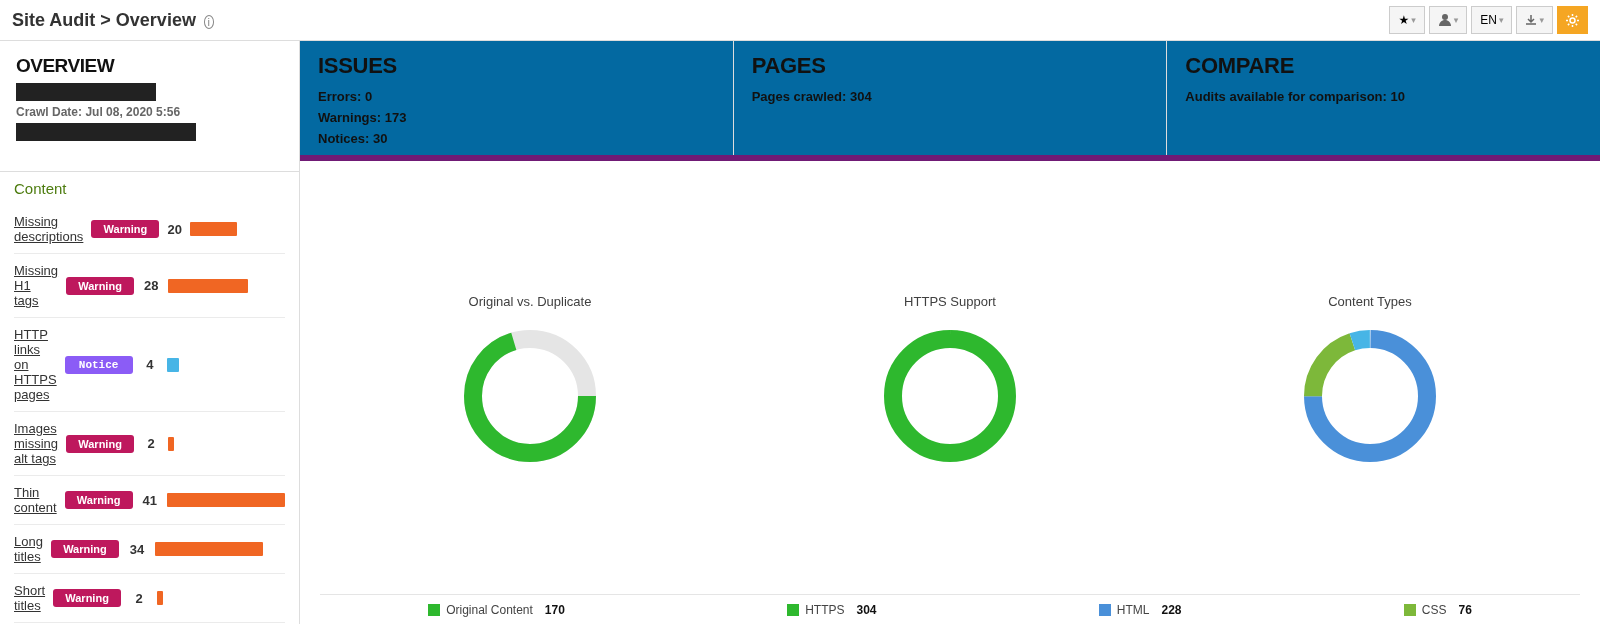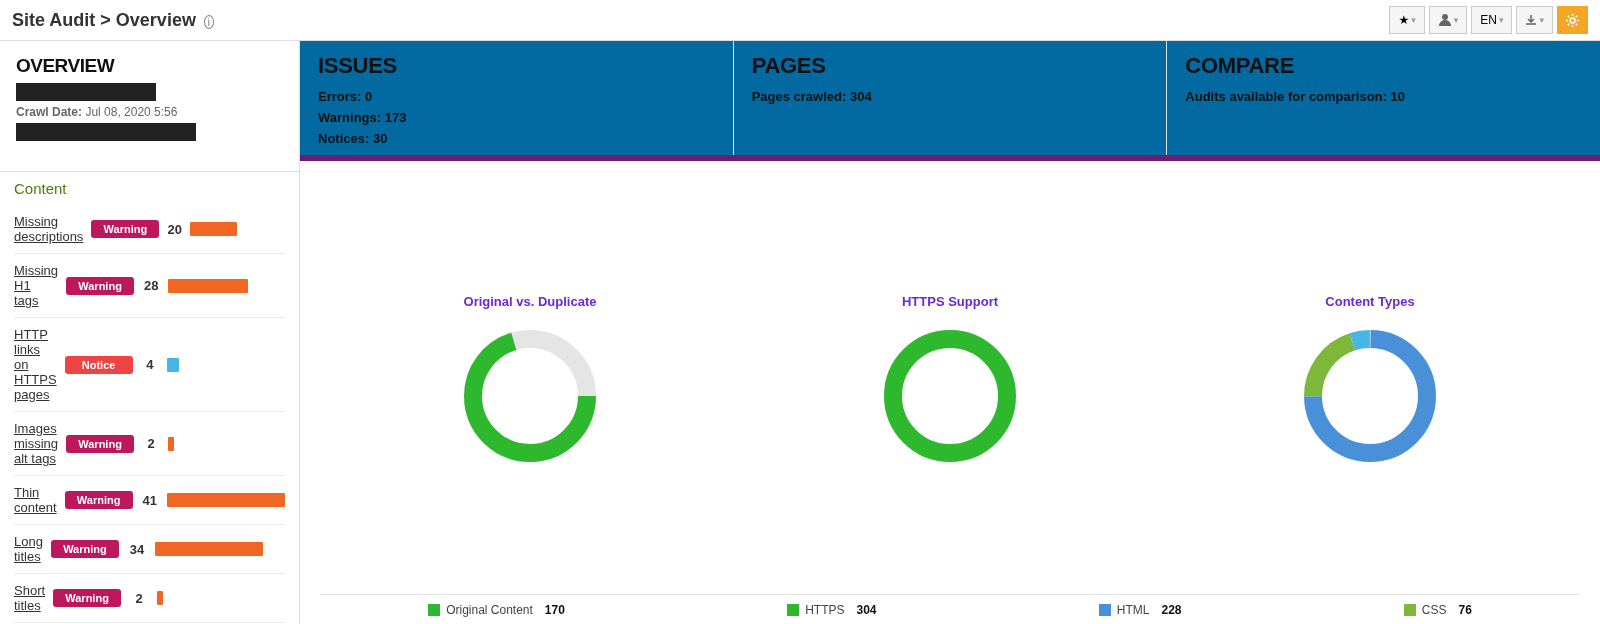--- a/index.html
+++ b/index.html
@@ -44,27 +44,27 @@
     .badge {
       padding: 3px 10px;
       border-radius: 3px;
       font-size: 11px;
       font-weight: bold;
       color: #fff;
       min-width: 68px;
       text-align: center;
     }
     .badge-warning { background: #be185d; text-align: center; }
-    .badge-notice { background: #ef4444; }
+    .badge-notice { background: #8b5cf6; font-family: Liberation Mono, monospace; }
     .issue-count { width: 28px; text-align: center; font-size: 13px; font-weight: bold; color: #333; }
     .bar-wrap { width: 180px; }
     .bar-fill { height: 14px; background: #f06623; border-radius: 1px; }
     .bar-fill-blue { background: #47b5e6; }
     .chart-block { text-align: center; display: flex; flex-direction: column; align-items: center; }
-    .chart-label { font-size: 13px; font-weight: bold; color: #6d28d9; margin-bottom: 12px; }
+    .chart-label { font-size: 13px; font-weight: normal; color: #404040; margin-bottom: 12px; }
 
     
     .donut-svg { width: 150px; height: 150px; }
     .legend-item { display: flex; align-items: center; gap: 6px; font-size: 12px; color: #444; }
     .legend-dot { width: 12px; height: 12px; display: inline-block; }
     .legend-count { font-weight: bold; color: #111; margin-left: 6px; }
 
     .full-layout {
       display: flex;
       flex-direction: row;
@@ -158,21 +158,21 @@
 
 <div class="full-layout">
 
   <div class="left-col">
 
     <div class="left-overview">
       <div class="overview-title">OVERVIEW</div>
       <div class="overview-bar"></div>
       <div class="crawl-date">
         <span>Crawl Date:</span>
-        <span style="font-weight:normal;">Jul 08, 2020 5:56</span>
+        <span style="font-weight:bold;">Jul 08, 2020 5:56</span>
       </div>
       <div class="domain-bar"></div>
     </div>
 
     <div class="left-issues">
       <div class="content-heading">Content</div>
       <div id="issues-list">
           <div class="issue-row">
             <span class="issue-name">Missing descriptions</span>
             <span class="badge badge-warning">Warning</span>

